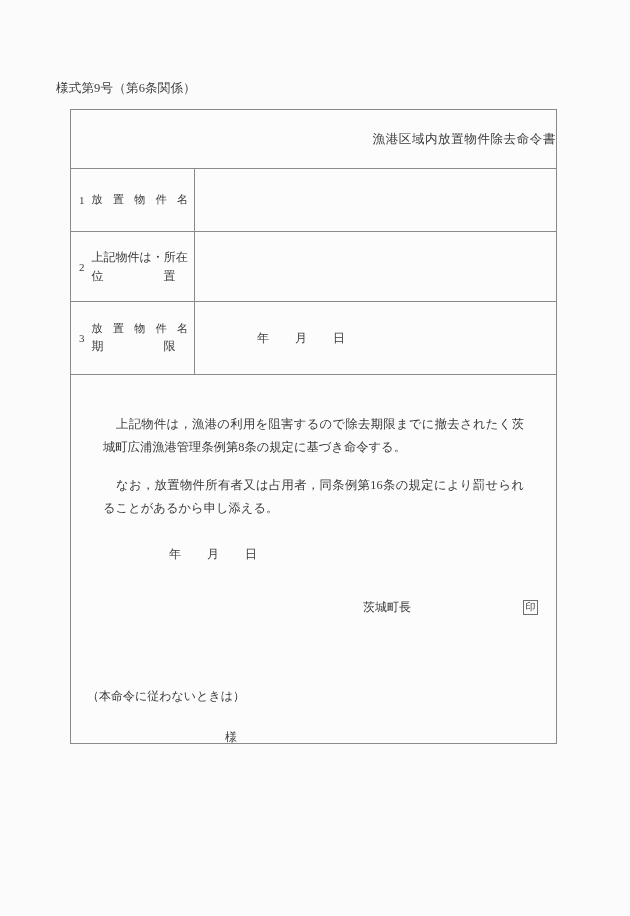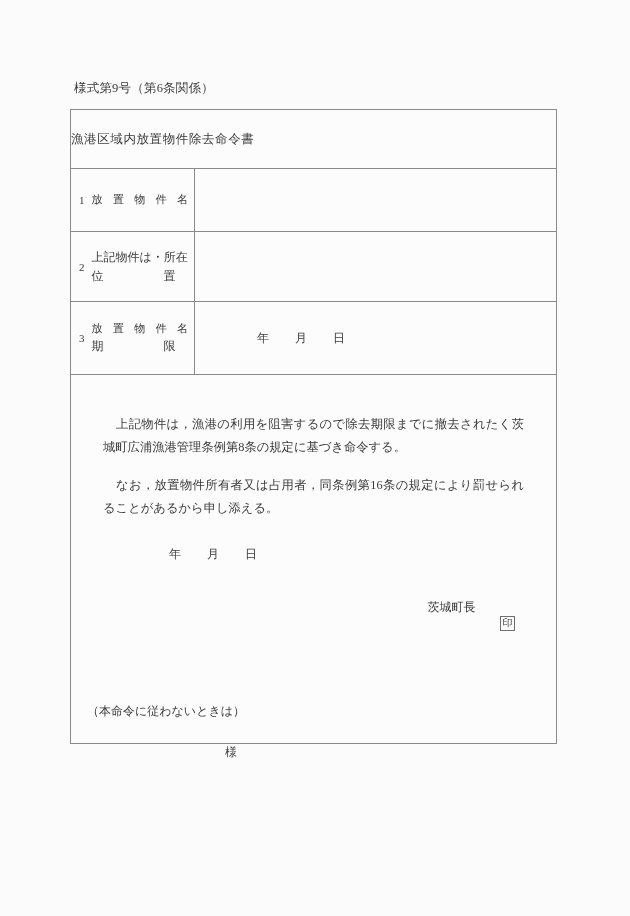--- a/index.html
+++ b/index.html
@@ -14,21 +14,21 @@
     font-family: "Liberation Serif", "DejaVu Serif", serif;
     color: #3a3a3a;
     position: relative;
     overflow: hidden;
     -webkit-font-smoothing: antialiased;
   }
 
   
   .form-number {
     position: absolute;
-    left: 74px;
+    left: 56px;
     top: 80px;
     font-size: 12.5px;
     letter-spacing: 0.2px;
     white-space: nowrap;
   }
 
   
   .doc-frame {
     position: absolute;
     left: 70px;
@@ -39,21 +39,21 @@
     box-sizing: border-box;
     background: #fcfcfc;
   }
 
   
   .title-row {
     height: 58px;
     border-bottom: 1px solid #8a8a8a;
     display: flex;
     align-items: center;
-    justify-content: flex-start;
+    justify-content: flex-end;
   }
   .title-text {
     font-size: 12.5px;
     letter-spacing: 0.6px;
     white-space: nowrap;
   }
 
   
   .field-row {
     display: flex;
@@ -148,21 +148,20 @@
   }
 
   
   .signature-line {
     margin-top: 36px;
     padding-left: 276px;
     display: flex;
     align-items: center;
     font-size: 12px;
     white-space: nowrap;
-    flex-direction: column;
   }
   .signer-name {
     font-size: 12px;
   }
   .seal-box {
     margin-left: 112px;
     width: 15px;
     height: 15px;
     border: 1px solid #6f6f6f;
     box-sizing: border-box;

